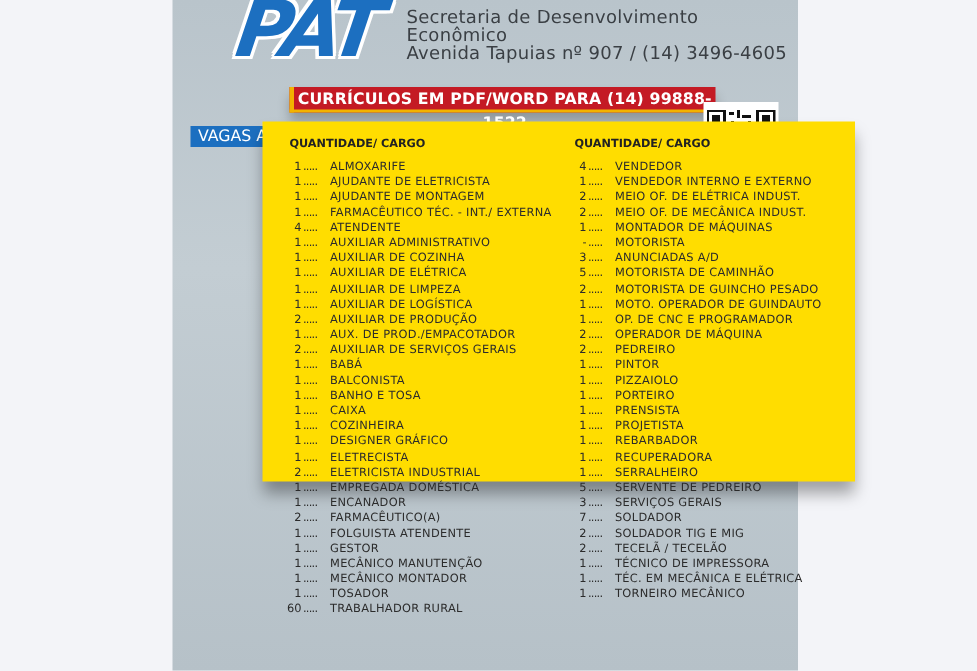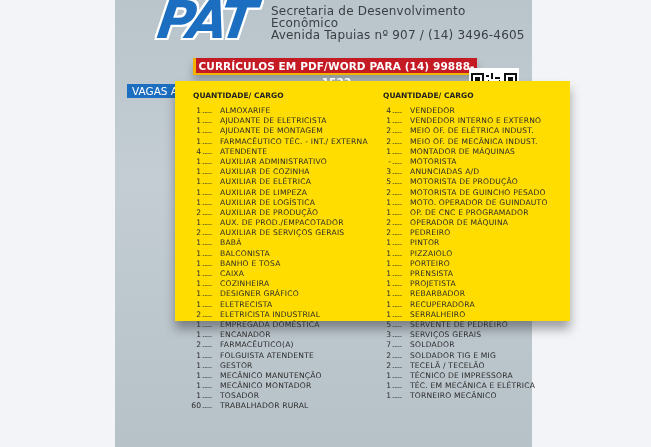--- a/index.html
+++ b/index.html
@@ -282,21 +282,21 @@
           <span class="role">MOTORISTA</span>
         </li>
         <li>
           <span class="qty">3</span>
           <span class="dots">.....</span>
           <span class="role">ANUNCIADAS A/D</span>
         </li>
         <li>
           <span class="qty">5</span>
           <span class="dots">.....</span>
-          <span class="role">MOTORISTA DE PRODUÇÃO</span>
+          <span class="role">MOTORISTA DE CAMINHÃO</span>
         </li>
         <li>
           <span class="qty">2</span>
           <span class="dots">.....</span>
           <span class="role">MOTORISTA DE GUINCHO PESADO</span>
         </li>
         <li>
           <span class="qty">1</span>
           <span class="dots">.....</span>
           <span class="role">MOTO. OPERADOR DE GUINDAUTO</span>

